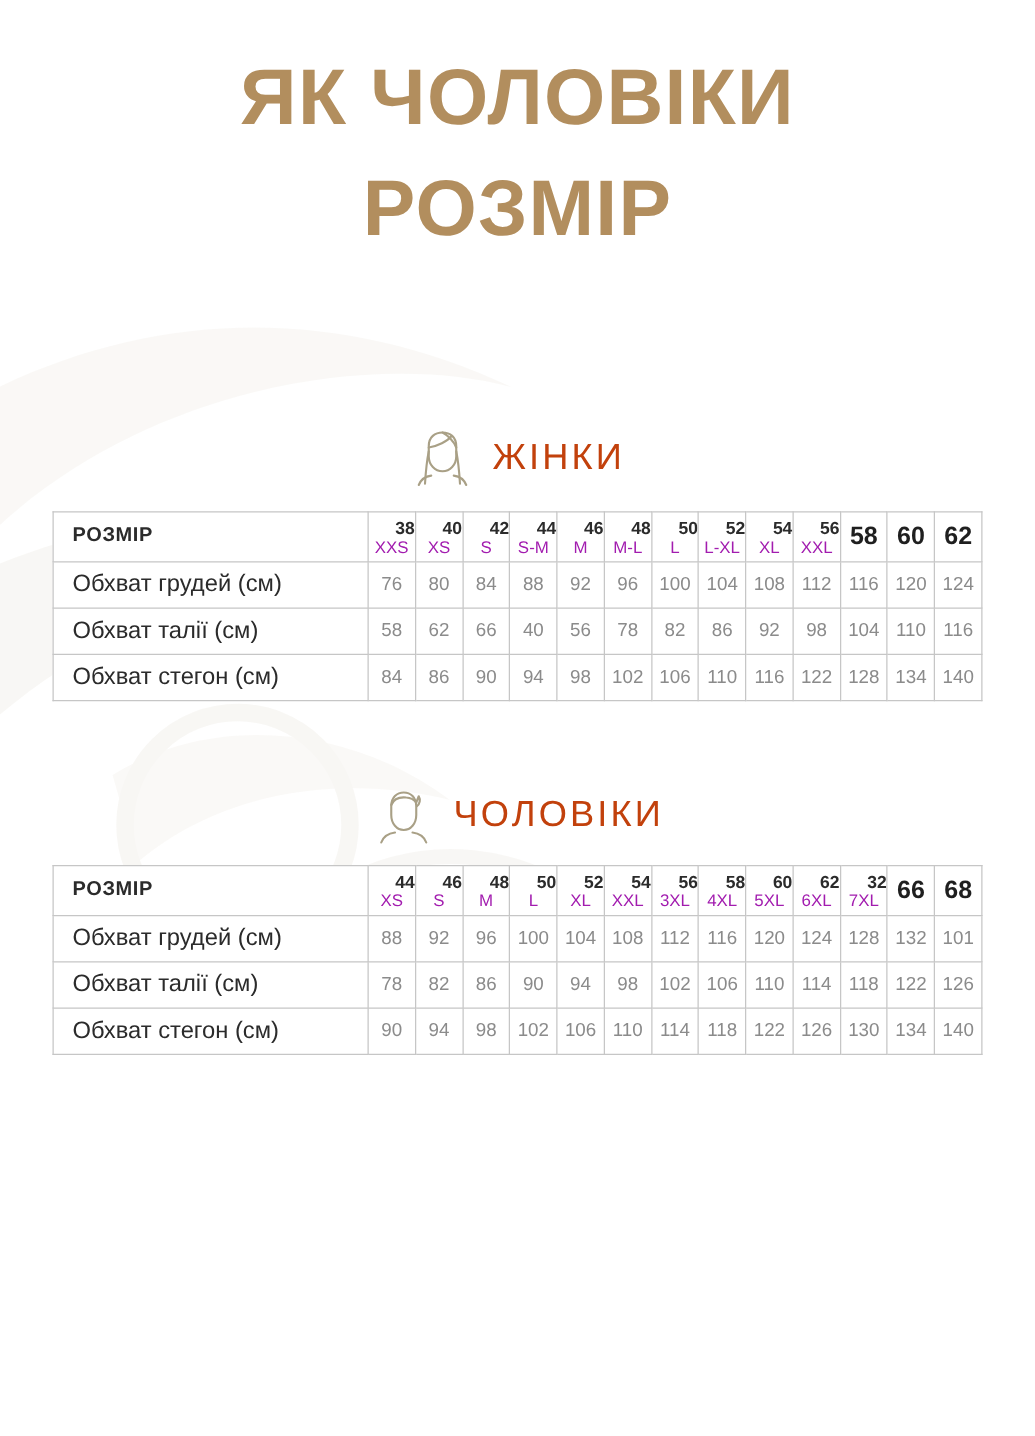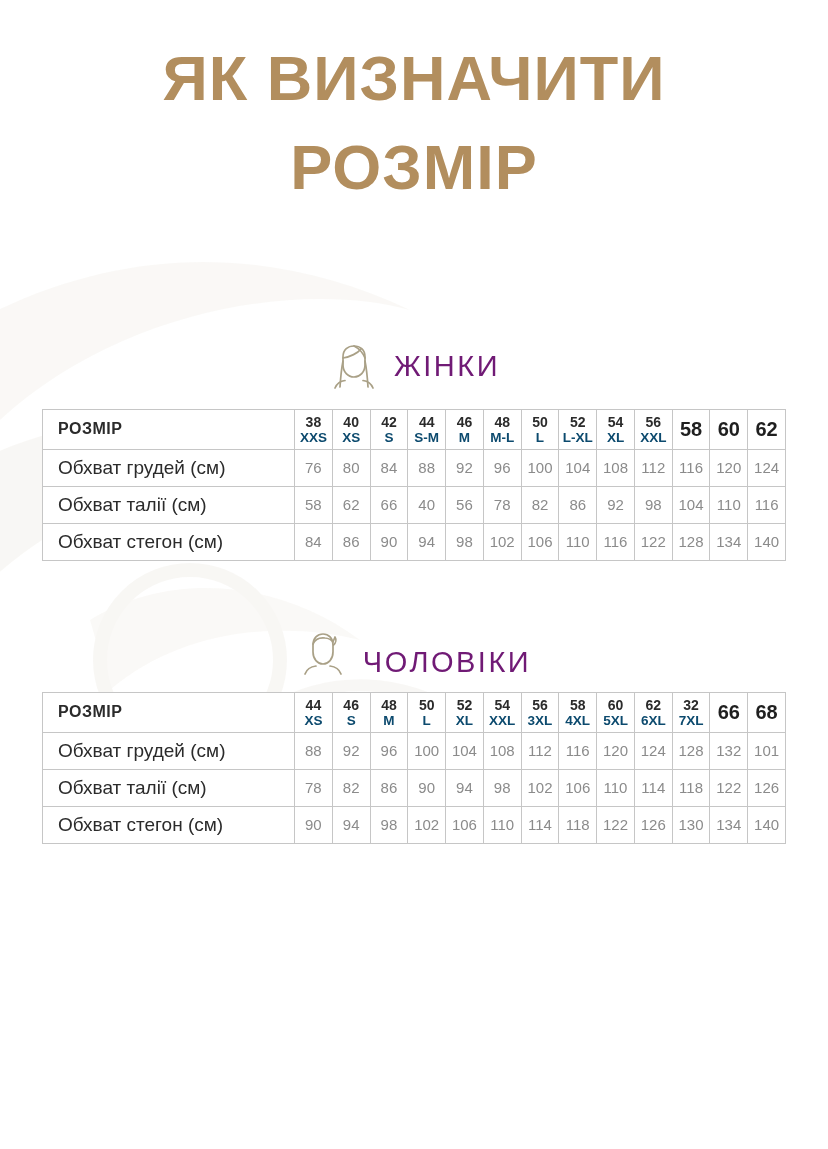--- a/index.html
+++ b/index.html
@@ -39,27 +39,27 @@
   }
   .section-heading {
     display: flex;
     align-items: center;
     justify-content: center;
     gap: 14px;
     position: relative;
     z-index: 2;
   }
   .section-heading.women { margin-top: 128px; }
-  .section-heading.men   { margin-top: 66px; align-items: flex-end; }
+  .section-heading.men   { margin-top: 66px; }
   .section-heading .icon { width: 52px; height: 52px; flex: 0 0 auto; }
   .section-heading .icon svg { width: 100%; height: 100%; }
   .section-title {
     font-size: 29px;
     letter-spacing: 2.5px;
-    color: #701a75;
+    color: #c2410c;
     font-weight: 400;
   }
   table.size-table {
     position: relative;
     z-index: 2;
     width: 744px;
     margin: 0 auto;
     border-collapse: collapse;
     table-layout: fixed;
     background: #ffffff;
@@ -86,25 +86,26 @@
     font-weight: 700;
     font-size: 16px;
     letter-spacing: 0.5px;
   }
   .size-table th .num {
     display: block;
     color: #2b2b2b;
     font-weight: 700;
     font-size: 14px;
     line-height: 16px;
+    text-align: right;
   }
   .size-table th .letter {
     display: block;
-    color: #0c4a6e;
-    font-weight: 700;
+    color: #a21caf;
+    font-weight: 400;
     font-size: 13.5px;
     line-height: 15px;
   }
   .size-table th.single {
     color: #1f1f1f;
     font-weight: 700;
     font-size: 20px;
   }
   .size-table tbody td.value-cell {
     color: #8b8b8b;
@@ -118,21 +119,21 @@
 
   <svg class="watermark" viewBox="0 0 560 620" fill="none" xmlns="http://www.w3.org/2000/svg">
     <path d="M-40 180 C 120 60, 300 40, 470 120 C 360 90, 180 120, 60 230 Z" fill="#f6f4f0"></path>
     <path d="M-60 330 C 80 220, 280 190, 460 260 C 320 250, 140 290, 20 420 Z" fill="#f4f2ed"></path>
     <path d="M150 430 C 230 380, 340 390, 420 450 C 340 430, 240 440, 170 500 Z" fill="#f7f5f1"></path>
     <circle cx="250" cy="470" r="90" stroke="#f3f1ec" stroke-width="14"></circle>
     <path d="M330 520 C 400 480, 480 490, 540 540" stroke="#f4f2ee" stroke-width="12" stroke-linecap="round"></path>
   </svg>
 
   <div class="title">
-    <div>ЯК ВИЗНАЧИТИ</div>
+    <div>ЯК ЧОЛОВІКИ</div>
     <div>РОЗМІР</div>
   </div>
 
   <div class="section-heading women">
     <span class="icon">
       <svg viewBox="0 0 52 52" fill="none" stroke="#a9a086" stroke-width="1.7" stroke-linecap="round" stroke-linejoin="round">
         <path d="M15 16 C 15 8.5, 20 5, 26 5 C 32 5, 37 8.5, 37 16 L 37 24 C 37 31, 32 36, 26 36 C 20 36, 15 31, 15 24 Z"></path>
         <path d="M15 17 C 22 16, 30 12, 33 8"></path>
         <path d="M26 5 C 30 7, 35 12, 37 17"></path>
         <path d="M15 20 C 13 30, 12.5 38, 12 46"></path>

